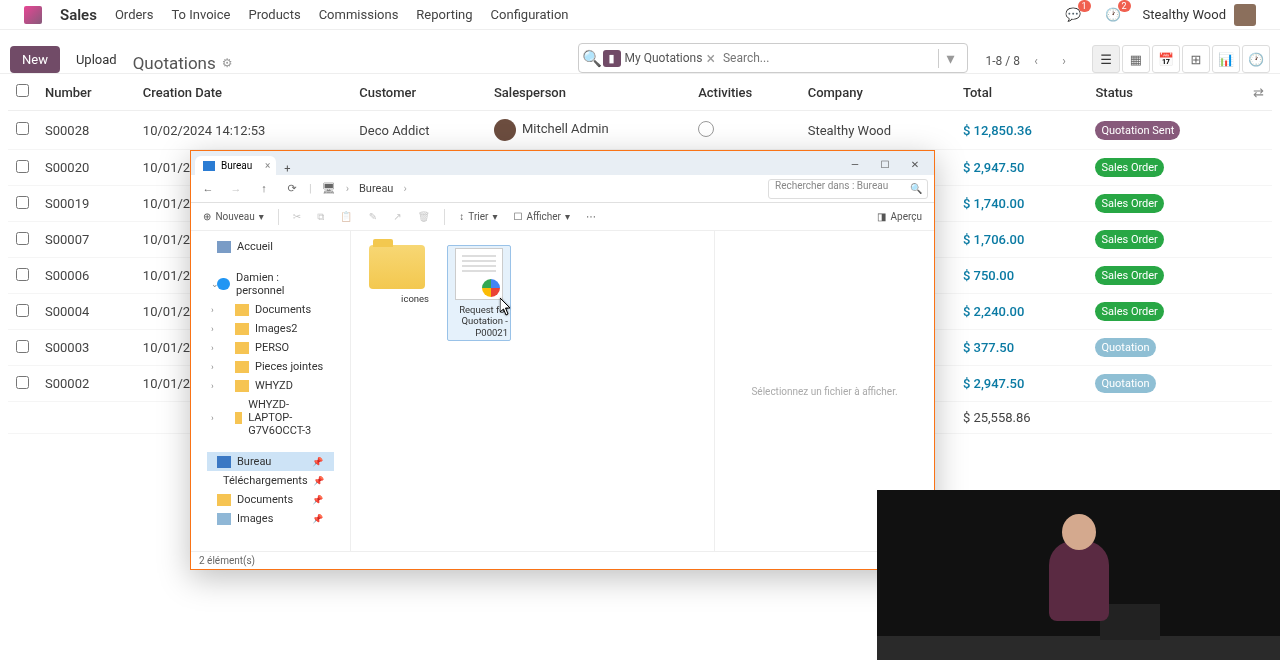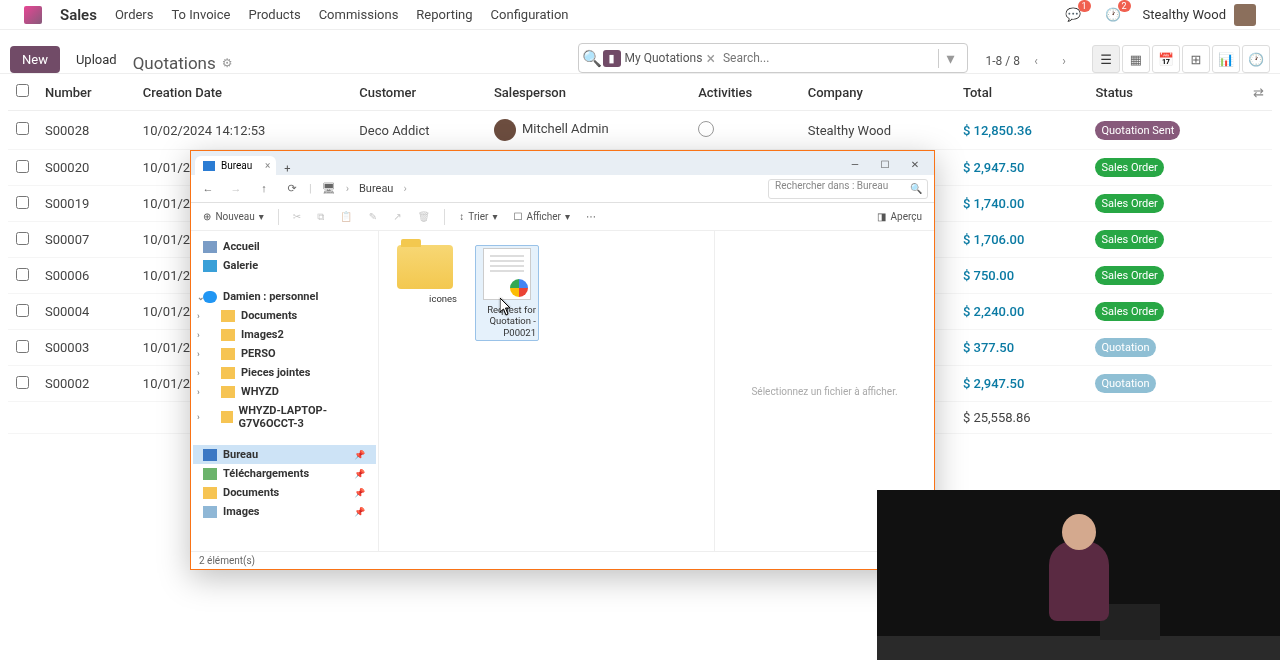--- a/index.html
+++ b/index.html
@@ -65,21 +65,21 @@
     .ex-addr .sep { color: #ccc; }
     .ex-addr .crumb { color: #444; padding: 0 4px; }
     .ex-addr .srch { margin-left: auto; border: 1px solid #ddd; border-radius: 3px; height: 20px; width: 160px; padding: 0 22px 0 6px; font-size: 10px; color: #888; position: relative; }
     .ex-addr .srch .mag { position: absolute; right: 4px; top: 3px; color: #aaa; font-size: 10px; }
     .ex-toolbar { height: 28px; display: flex; align-items: center; gap: 4px; padding: 0 6px; border-bottom: 1px solid #eee; color: #555; }
     .ex-toolbar .tbtn { display: flex; align-items: center; gap: 4px; padding: 2px 6px; cursor: pointer; font-size: 10px; }
     .ex-toolbar .tbtn.dis { opacity: .35; cursor: default; }
     .ex-toolbar .div { width: 1px; height: 16px; background: #ddd; margin: 0 4px; }
     .ex-toolbar .right { margin-left: auto; display: flex; align-items: center; gap: 4px; }
     .ex-body { flex: 1; display: flex; }
-    .ex-side { width: 188px; border-right: 1px solid #eee; padding: 6px 2px; overflow: hidden; font-weight: bold; }
+    .ex-side { width: 160px; border-right: 1px solid #eee; padding: 6px 16px; overflow: hidden; }
     .ex-side .item { display: flex; align-items: center; gap: 6px; padding: 3px 10px; cursor: pointer; font-size: 11px; color: #333; position: relative; }
     .ex-side .item.indent { padding-left: 28px; }
     .ex-side .item .chev { position: absolute; left: 4px; font-size: 9px; color: #888; }
     .ex-side .item.sel { background: #cde3f6; }
     .ex-side .gap { height: 12px; }
     .ex-side .pin { margin-left: auto; color: #999; font-size: 9px; }
     .sb-ico { width: 14px; height: 12px; }
     .ico-home { background: #7a9cc6; }
     .ico-gallery { background: #3aa0d8; }
     .ico-cloud { background: #2196f3; border-radius: 6px; }
@@ -333,24 +333,20 @@
     <div class="right">
       <div class="tbtn">◨ <span>Aperçu</span></div>
     </div>
   </div>
   <div class="ex-body">
     <div class="ex-side">
       <div class="item">
           <span class="sb-ico ico-home"></span>
           <span>Accueil</span>
         </div>
-      <div class="item">
-          <span class="sb-ico ico-gallery"></span>
-          <span>Galerie</span>
-        </div>
       <div class="gap"></div>
       <div class="item">
           <span class="chev">⌄</span>
           <span class="sb-ico ico-cloud"></span>
           <span>Damien : personnel</span>
         </div>
       <div class="item indent">
           <span class="chev">›</span>
           <span class="sb-ico ico-folder"></span>
           <span>Documents</span>

